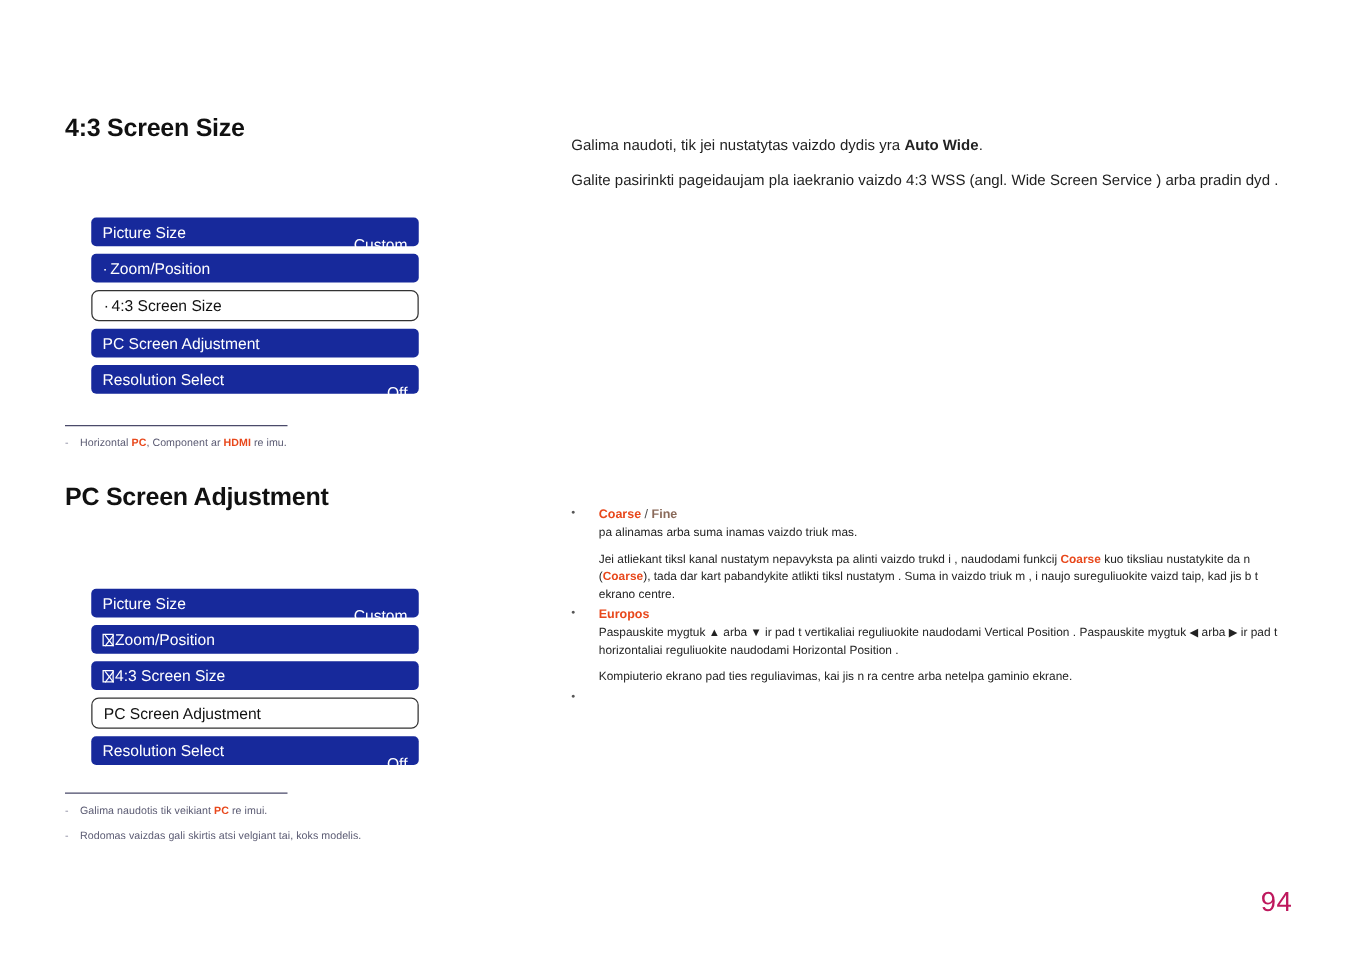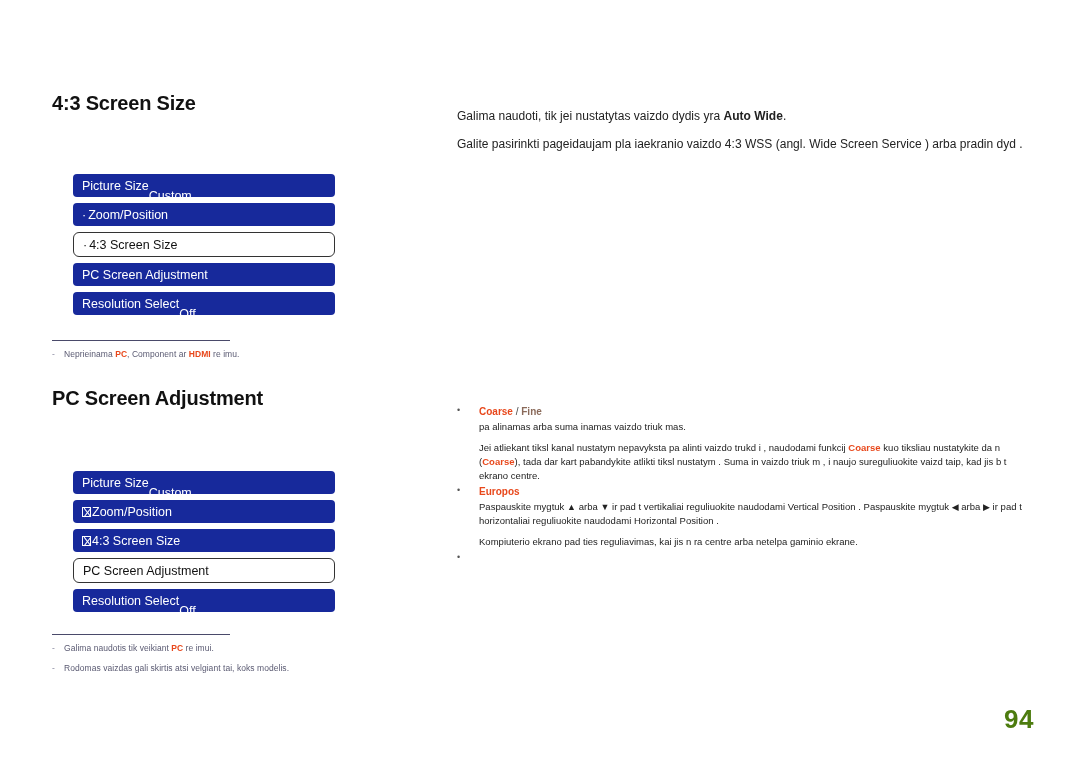--- a/index.html
+++ b/index.html
@@ -52,20 +52,21 @@
     width: 262px;
     margin-left: 21px;
   }
   .osd-row {
     height: 23px;
     border-radius: 4px;
     background: #17299b;
     color: #ffffff;
     display: flex;
     align-items: center;
+    justify-content: space-between;
     padding: 0 9px;
     font-size: 12.5px;
     margin-bottom: 6px;
     box-sizing: border-box;
     white-space: nowrap;
   }
   .osd-row.selected {
     background: #ffffff;
     color: #111111;
     border: 1px solid #333333;
@@ -160,23 +161,23 @@
   }
   .feat-p:last-child { margin-bottom: 0; }
   .feat-p .kw { color: #e8481c; font-weight: bold; }
   .arrow { font-size: 9px; }
 
   
   .page-num {
     position: absolute;
     right: 46px;
     bottom: 28px;
-    font-size: 26px;
-    color: #4d7c0f;
-    font-weight: bold;
+    font-size: 22px;
+    color: #be185d;
+    font-weight: normal;
     letter-spacing: 0.5px;
   }
 </style>
 </head>
 <body>
 
 <div class="page">
 
   <div class="col-left">
 
@@ -215,21 +216,21 @@
           </span>
           <span class="osd-value">Off</span>
         </div>
       </div>
 
     <div class="fn-block" style="margin-top:25px;">
       <div class="fn-rule"></div>
       <div id="fn0">
           <div class="fn-item">
             <span class="fn-dash">-</span>
-            <span class="fn-txt"><span>Neprieinama </span><span class="hl-red">PC</span><span>, Component ar </span><span class="hl-red">HDMI</span><span> re imu.</span></span>
+            <span class="fn-txt"><span>Horizontal </span><span class="hl-red">PC</span><span>, Component ar </span><span class="hl-red">HDMI</span><span> re imu.</span></span>
           </div>
         </div>
     </div>
 
     <h2 class="h-section" style="margin-top:27px;">PC Screen Adjustment</h2>
 
     <div class="osd" style="margin-top:62px;" id="osd1">
         <div class="osd-row">
           <span class="osd-label">
             <span>Picture Size</span>

